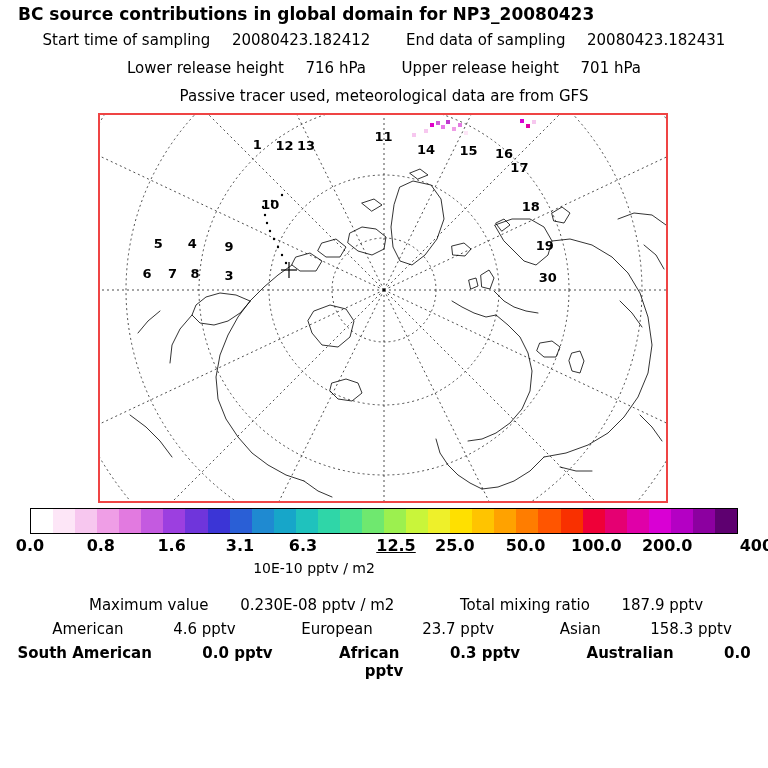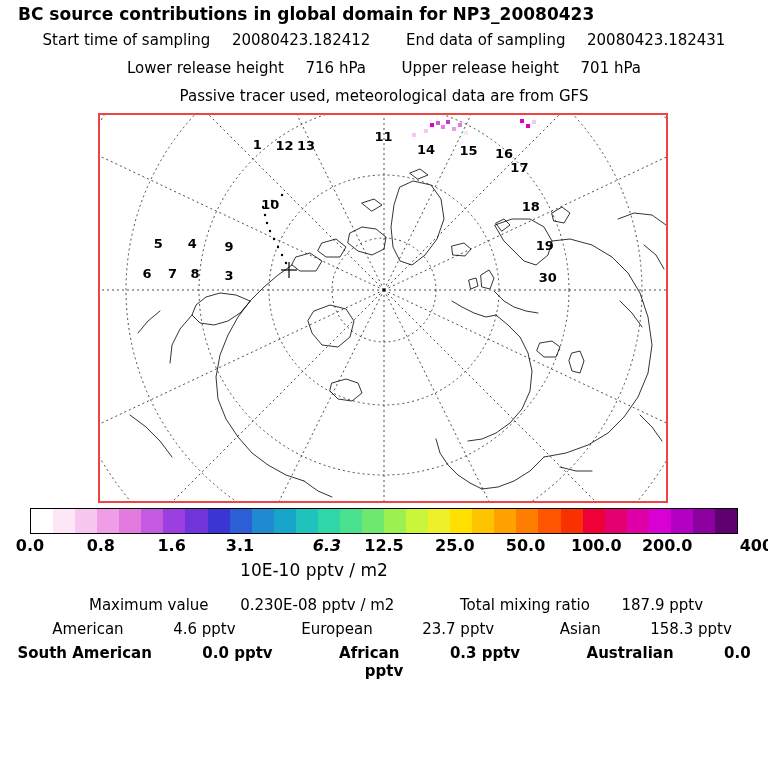--- a/index.html
+++ b/index.html
@@ -46,21 +46,21 @@
   .cbar div{flex:1 1 0;height:100%;}
   .cbar-ticks{
     position:absolute;left:0;top:536px;width:768px;height:18px;
   }
   .cbar-ticks span{
     position:absolute;font-size:16px;font-weight:bold;
     transform:translateX(-50%);white-space:nowrap;
   }
   .cbar-unit{
     position:absolute;left:0;top:560px;width:628px;text-align:center;
-    font-size:17px;
+    font-size:14px;
   }
 
   
   .foot{
     position:absolute;left:0;width:768px;text-align:center;font-size:15px;
   }
   .foot-1{top:596px;font-weight:normal;padding-left:12px;}
   .foot-2{top:620px;padding-left:8px;}
   .foot-3{top:644px;font-weight:bold;}
   .foot .sp{display:inline-block;width:22px;}
@@ -278,22 +278,22 @@
     <div style="background: rgb(217, 0, 212);"></div>
     <div style="background: rgb(180, 0, 196);"></div>
     <div style="background: rgb(140, 0, 160);"></div>
     <div style="background: rgb(94, 0, 112);"></div>
   </div>
 <div class="cbar-ticks" id="colorbar-ticks">
     <span style="left: 30px;">0.0</span>
     <span style="left: 100.8px;">0.8</span>
     <span style="left: 171.6px;">1.6</span>
     <span style="left: 240px;">3.1</span>
-    <span style="left: 327px; font-style: italic;">6.3</span>
-    <span style="left: 384px;">12.5</span>
+    <span style="left: 303px;">6.3</span>
+    <span style="left: 396px; text-decoration: underline;">12.5</span>
     <span style="left: 454.8px;">25.0</span>
     <span style="left: 525.6px;">50.0</span>
     <span style="left: 596.4px;">100.0</span>
     <span style="left: 667.2px;">200.0</span>
     <span style="left: 738px; margin-left: 27px;">400.0</span>
   </div>
 <div class="cbar-unit">10E-10 pptv / m2</div>
 
 <div class="foot foot-1">
   <span>Maximum value</span>

